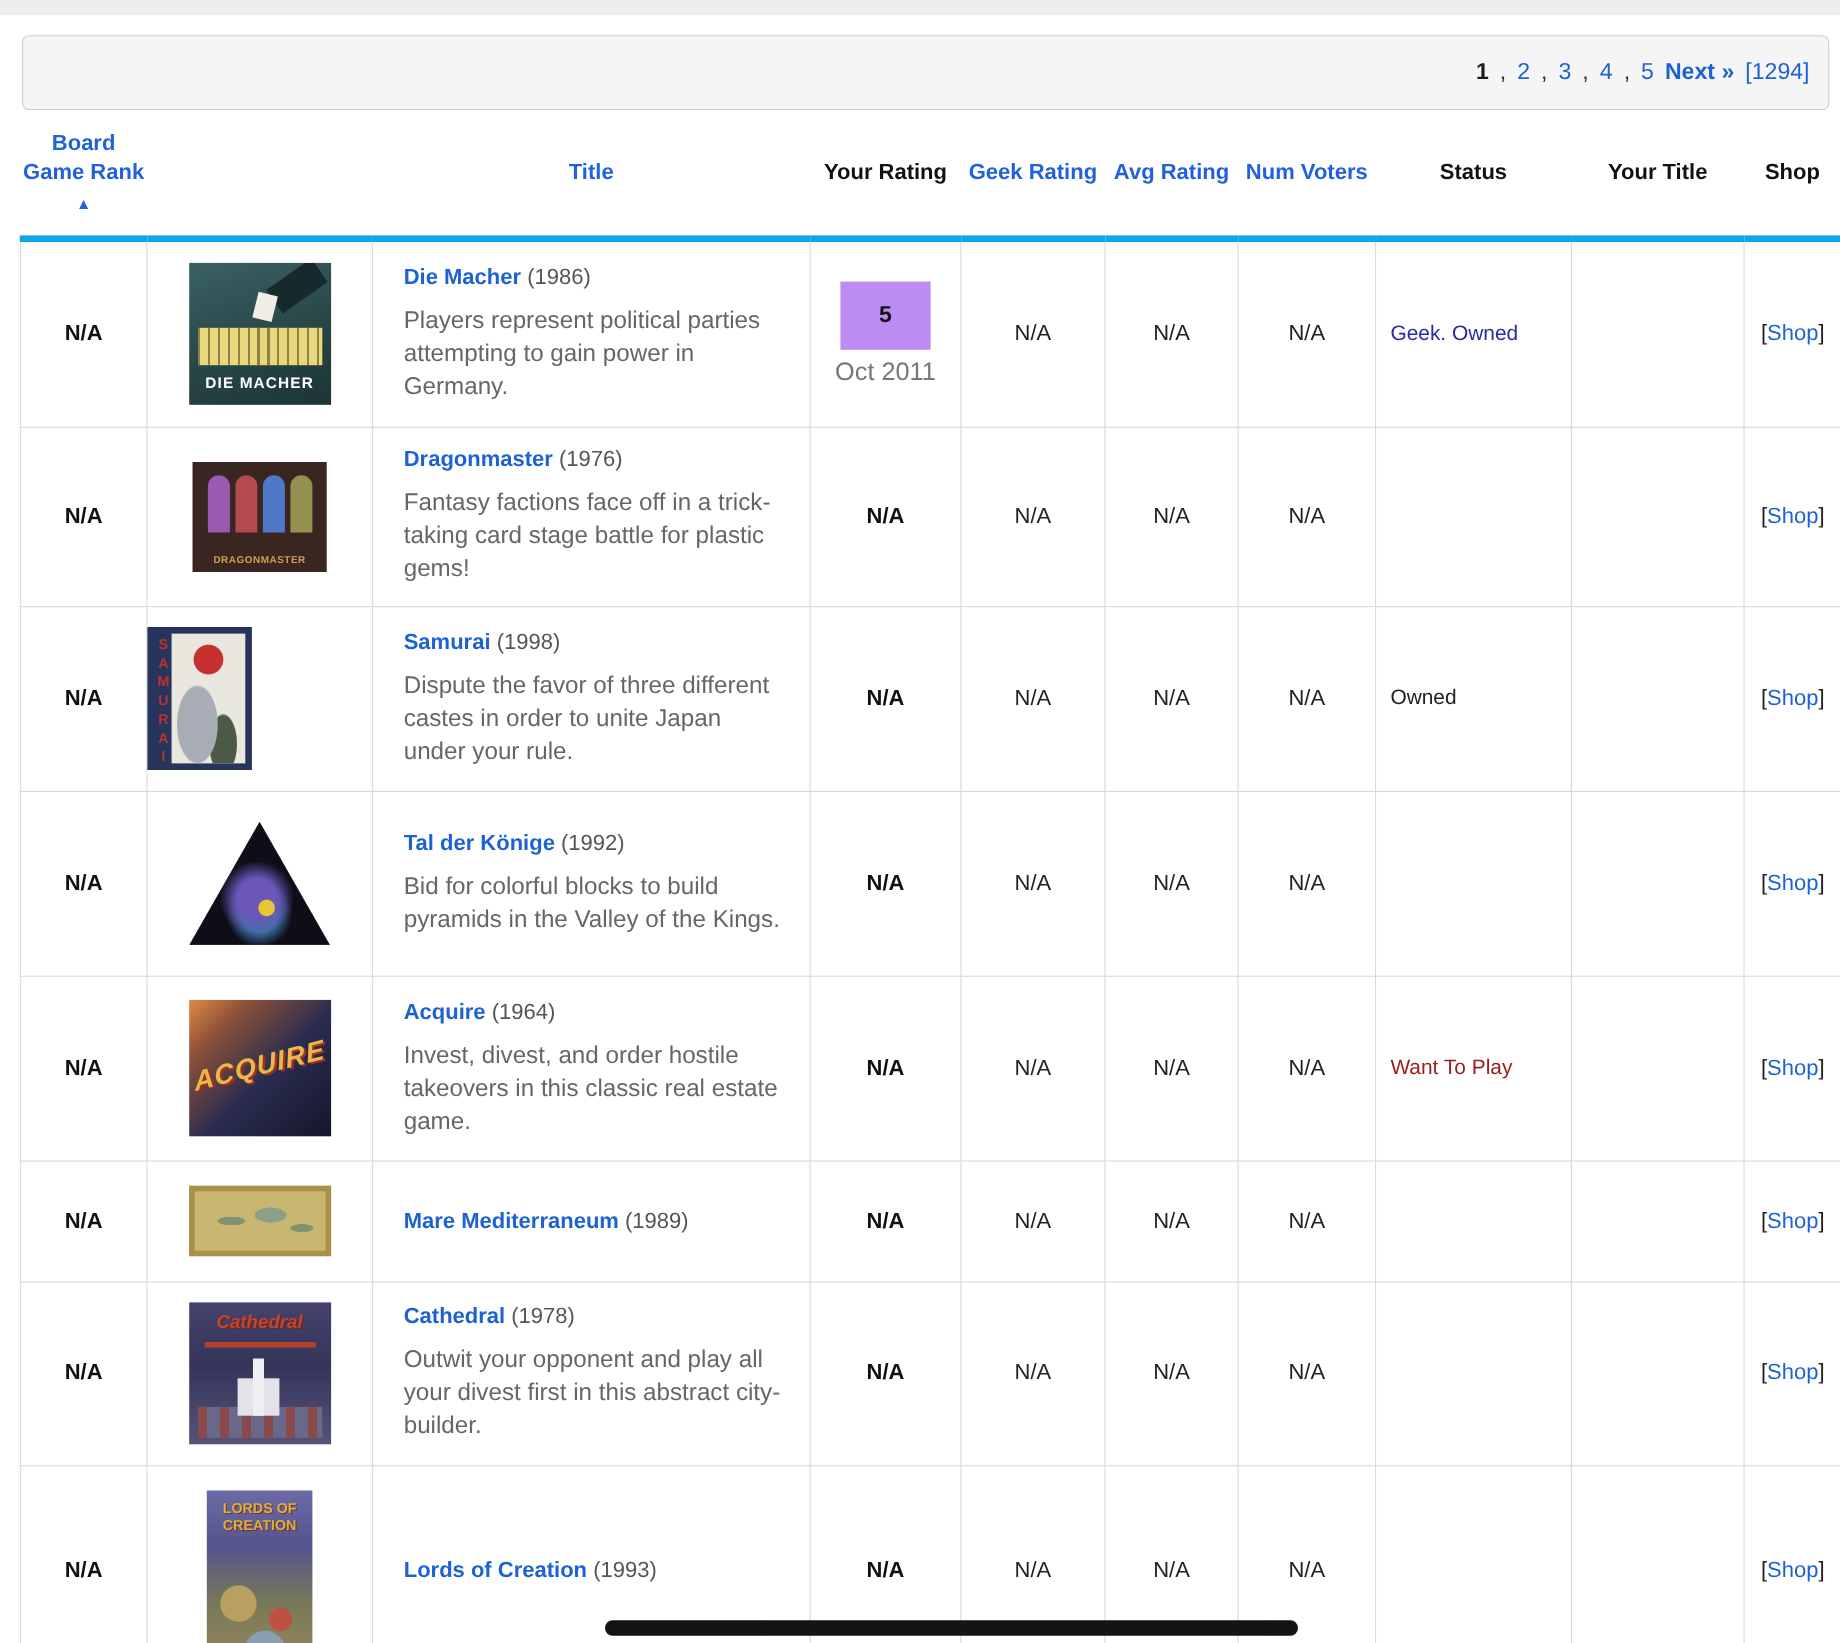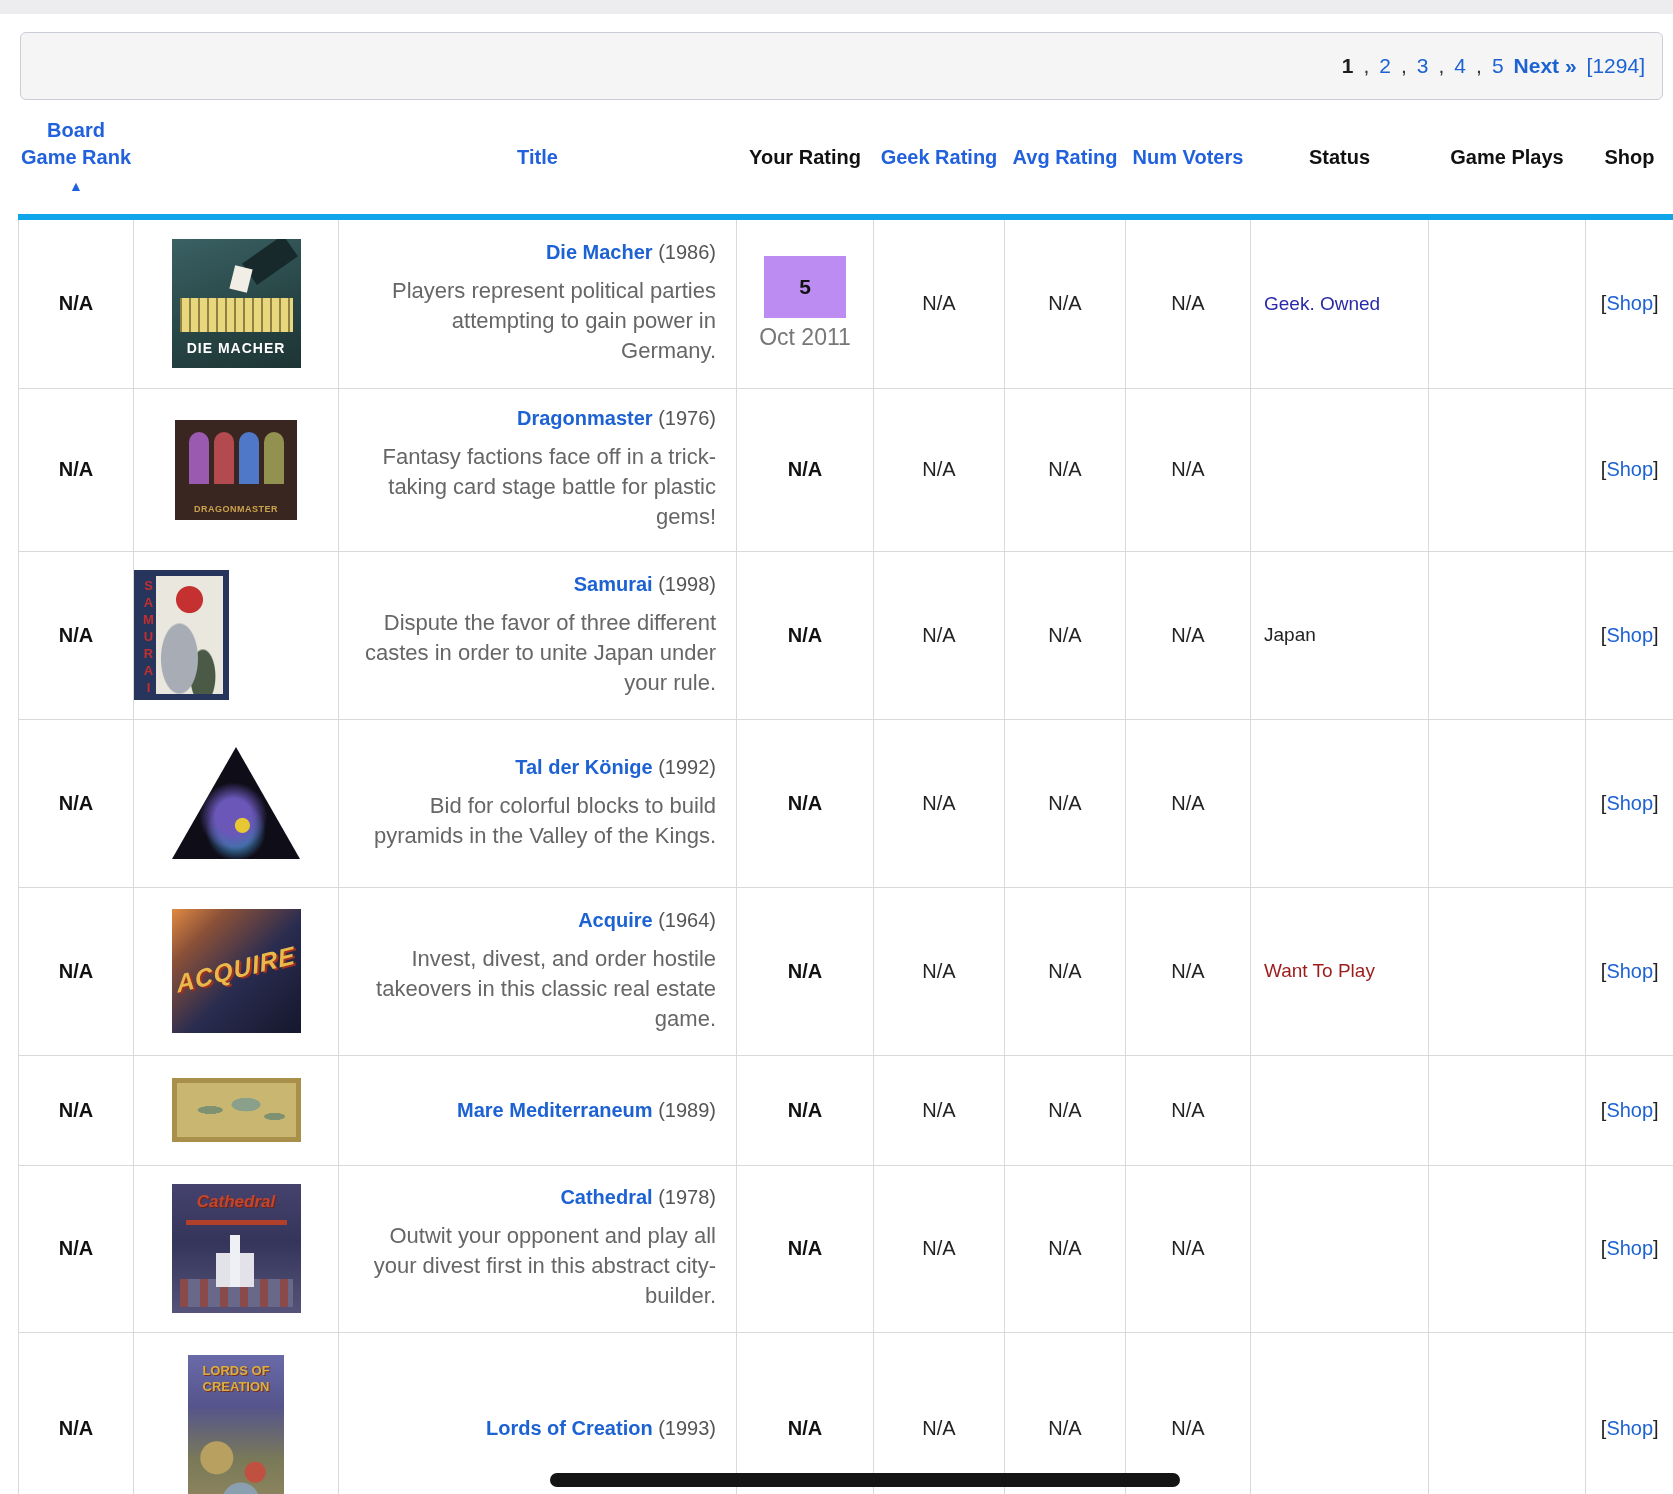--- a/index.html
+++ b/index.html
@@ -24,21 +24,21 @@
   col.c-yr{width:137px} col.c-gr{width:131px} col.c-ar{width:121px}
   col.c-nv{width:125px} col.c-st{width:178px} col.c-yp{width:157px} col.c-shop{width:88px}
   th { border:none; border-bottom:6px solid #0ea5e9; font-size:20px; font-weight:bold;
        text-align:center; vertical-align:middle; height:117px; line-height:1.35; }
   th.h-link { color:#2161dd; cursor:pointer; }
   th.h-plain { color:#111; }
   .sort-arrow { font-size:14px; color:#2161dd; }
   td { border:1px solid #d9d9d9; text-align:center; vertical-align:middle; font-size:20px; }
   td:last-child { border-right:none; }
   td.cell-rank { font-weight:bold; color:#111; }
-  td.cell-title { text-align:right; padding:14px 20px 14px 17px; }
+  td.cell-title { text-align:left; padding:14px 20px 14px 28px; }
   td.cell-status { text-align:left; padding-left:13px; font-size:19px; }
   .st-prevowned { color:#2a2aa8; cursor:pointer; }
   .st-owned { color:#222; }
   .st-want { color:#9c1c1c; }
   td.cell-yr { font-weight:bold; color:#111; }
   .na { }
   .game-link { color:#1d62d3; font-weight:bold; font-size:20px; cursor:pointer; text-decoration:none; }
   .year { color:#555; font-size:20px; }
   .desc { color:#666; font-size:22px; line-height:30px; margin-top:12px; }
   .rate-box { width:82px; height:62px; background:#bd8cf2; margin:0 auto 6px auto;
@@ -148,21 +148,21 @@
       <span>Board Game Rank</span>
       <span class="sort-arrow">▲</span>
     </th>
     <th class="h-plain"></th>
     <th class="h-link">Title</th>
     <th class="h-plain">Your Rating</th>
     <th class="h-link">Geek Rating</th>
     <th class="h-link">Avg Rating</th>
     <th class="h-link">Num Voters</th>
     <th class="h-plain">Status</th>
-    <th class="h-plain">Game Plays</th>
+    <th class="h-plain">Your Title</th>
     <th class="h-plain">Shop</th>
   </tr>
 
   <tr class="r1">
     <td class="cell-rank">N/A</td>
     <td>
       <div class="thumb th-diemacher">
         <div class="dm-flag"></div>
         <div class="dm-ballot"></div>
         <div class="dm-building"></div>
@@ -225,21 +225,21 @@
     <td class="cell-title">
       <div><a class="game-link">Samurai</a>
         <span class="year">(1998)</span></div>
       <div class="desc">Dispute the favor of three different castes in order to unite Japan under your rule.</div>
     </td>
     <td class="cell-yr">N/A</td>
     <td class="na">N/A</td>
     <td class="na">N/A</td>
     <td class="na">N/A</td>
     <td class="cell-status">
-      <span class="st-owned">Japan</span></td>
+      <span class="st-owned">Owned</span></td>
     <td></td>
     <td><span class="shop-br">[</span><a class="shop-link">Shop</a><span class="shop-br">]</span></td>
   </tr>
 
   <tr class="r4">
     <td class="cell-rank">N/A</td>
     <td>
       <div class="thumb th-tal">
         <div class="tal-tri"></div>
       </div>

